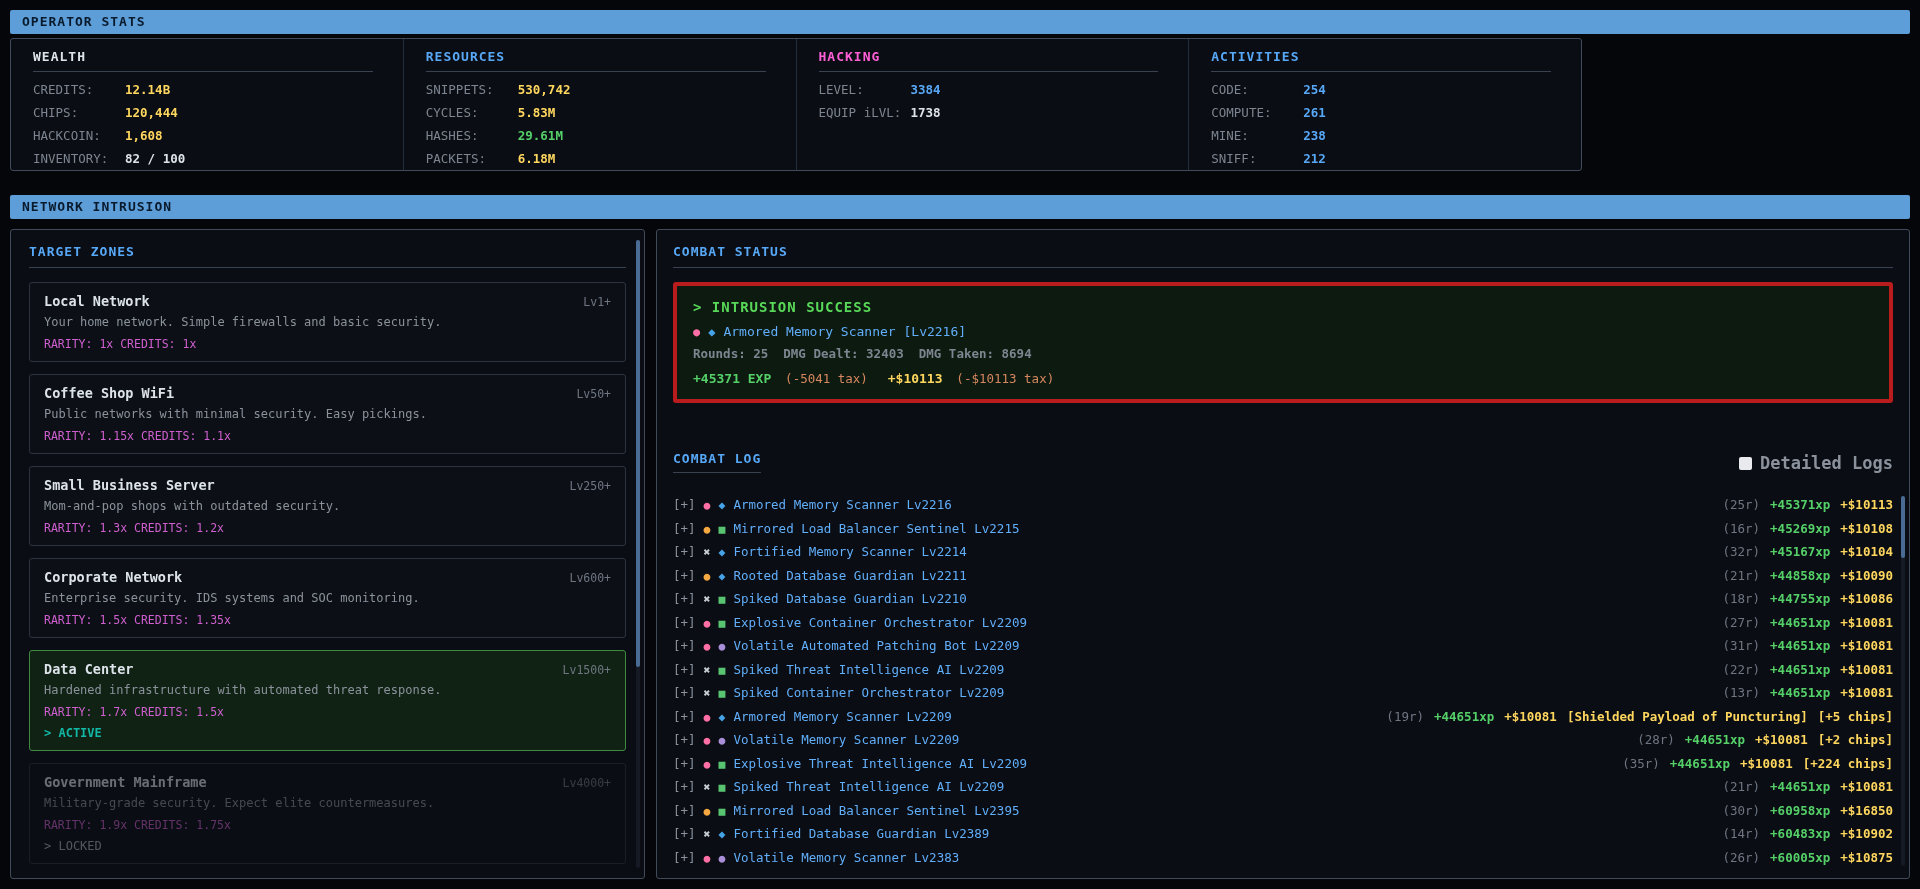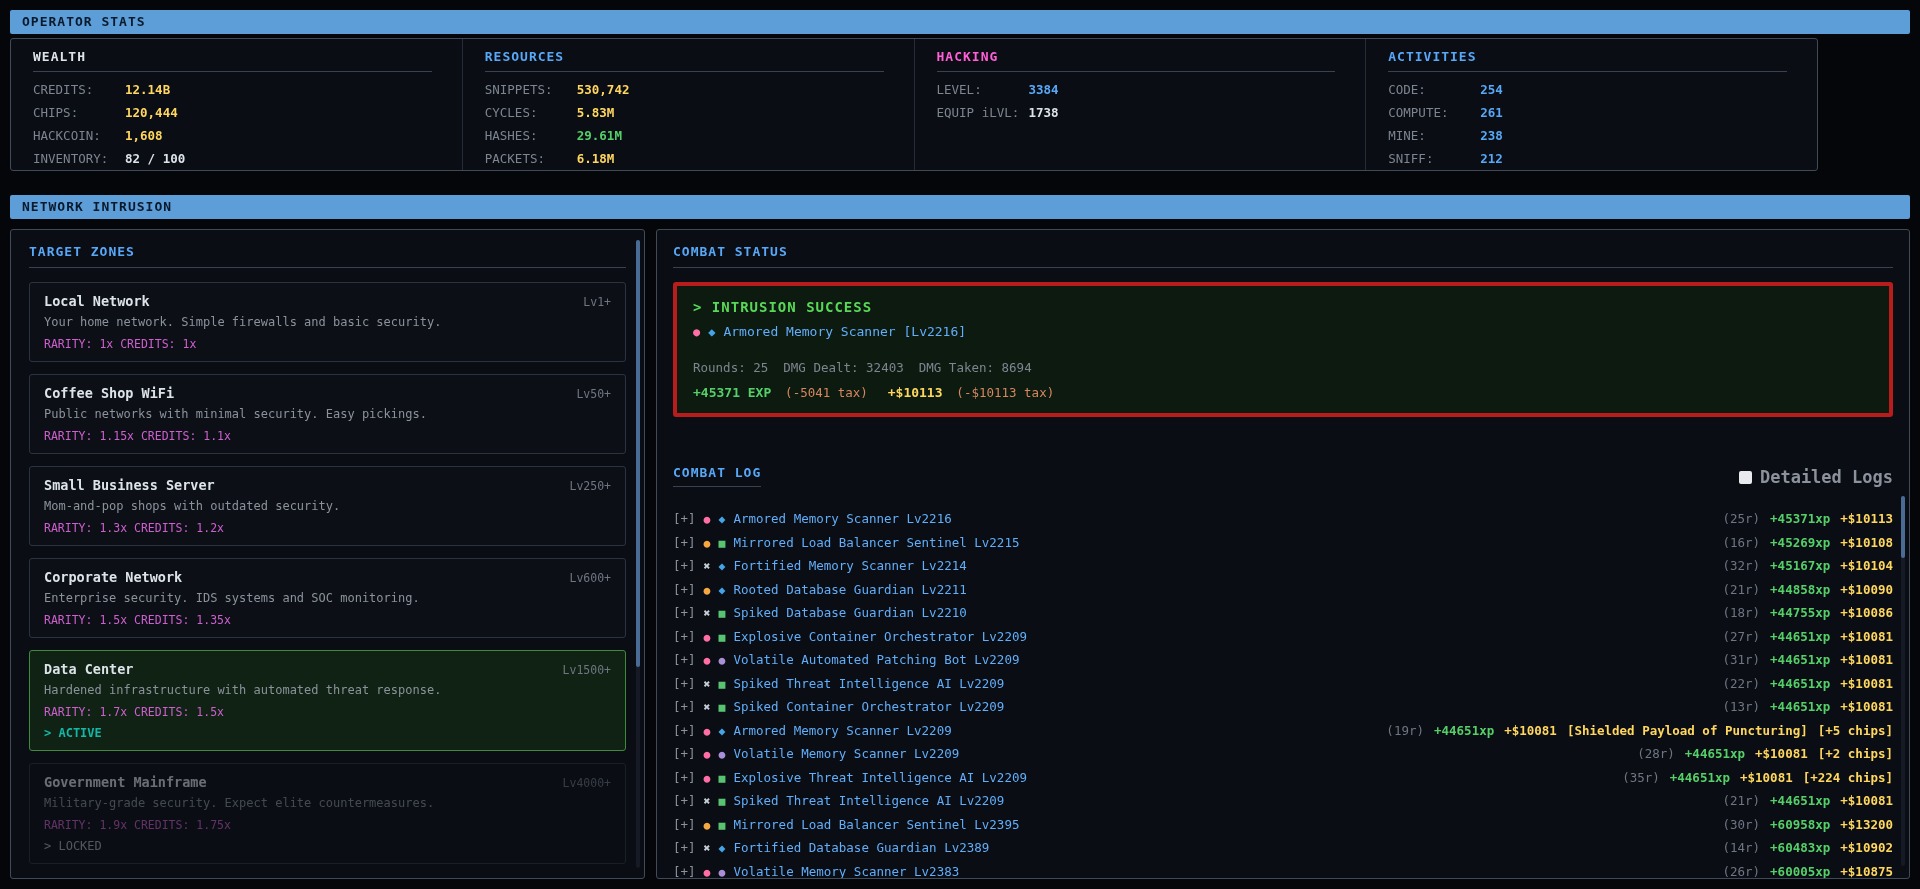--- a/index.html
+++ b/index.html
@@ -6,21 +6,21 @@
   body{width:1920px;height:889px;font-family:"DejaVu Sans Mono",monospace;color:#c8cdd4;}
   *{box-sizing:border-box;}
   .page{position:relative;width:1920px;height:889px;border-radius:28px;}
 
   .section-bar{position:absolute;left:10px;width:1900px;height:24px;background:#5d9ed9;color:#091a2d;
     font-size:13px;font-weight:bold;letter-spacing:1px;line-height:24px;padding-left:12px;border-radius:2px;}
   #bar-stats{top:10px;}
   #bar-net{top:195px;}
 
   .panel{position:absolute;background:#0a0d13;border:1px solid #414a59;border-radius:3px;overflow:hidden;}
-  #stats-panel{left:10px;top:38px;width:1808px;height:133px;}
+  #stats-panel{left:10px;top:38px;width:1572px;height:133px;}
   .stats-groups{display:flex;height:100%;}
   .stat-group{flex:1;padding:10px 30px 0 22px;}
   .stat-group + .stat-group{border-left:1px solid #262d3a;}
   .stat-group-title{font-size:13px;font-weight:bold;letter-spacing:1px;padding-bottom:7px;
     border-bottom:1px solid #3a4252;margin-bottom:6px;color:#dde3ea;}
   .stat-row{display:flex;font-size:12.5px;line-height:23px;}
   .stat-label{width:92px;color:#7d8590;flex:none;}
   .stat-value{font-weight:bold;}
 
   #left-panel{left:10px;top:229px;width:635px;height:650px;padding:14px 18px;}
@@ -36,21 +36,21 @@
   .zone-rarity{font-size:11.5px;color:#cf5fcf;margin-top:8px;}
   .zone-status{font-size:12px;margin-top:7px;font-weight:bold;color:#14b8a6;}
   .zone-card.active{border-color:#3f8a3f;background:#0f2213;}
   .zone-card.locked{opacity:0.45;}
   .zone-card.locked .zone-status{color:#aab0b8;font-weight:normal;}
 
   .success-box{border:4px solid #b91c1c;background:#0d1a10;border-radius:3px;padding:13px 16px;}
   .success-title{color:#58d858;font-size:14px;font-weight:bold;letter-spacing:1px;}
   .success-enemy{margin-top:9px;font-size:13px;color:#61aefa;}
   #success-icons .log-icon{margin-right:8px;font-size:12px;}
-  .success-stats{margin-top:21px;font-size:12.5px;color:#7d8590;white-space:pre;}
+  .success-stats{margin-top:7px;font-size:12.5px;color:#7d8590;white-space:pre;font-weight:bold;}
   .success-rewards{margin-top:10px;font-size:13px;}
   .rw-exp{color:#55d069;font-weight:bold;margin-right:6px;}
   .rw-tax{color:#d7875f;font-size:12.5px;margin-right:12px;}
   .rw-money{color:#ffd75f;font-weight:bold;margin-right:6px;}
 
   .log-header-row{display:flex;justify-content:space-between;align-items:flex-end;margin-top:48px;}
   .log-heading{color:#58a8f8;font-size:13px;font-weight:bold;letter-spacing:1px;padding-bottom:6px;
     border-bottom:1px solid #3a4252;}
   .detailed-row{display:flex;align-items:center;gap:8px;color:#8b929c;font-size:17px;cursor:pointer;font-weight:bold;}
   .checkbox{width:13px;height:13px;background:#e8eaed;border-radius:2px;display:inline-block;}
@@ -287,21 +287,21 @@
         <div class="log-row">
           <span class="log-left"><span class="log-prefix">[+]</span><span class="log-icon" style="color: rgb(255, 111, 165);">●</span><span class="log-icon" style="color: rgb(88, 196, 114);">■</span><span class="log-name">Explosive Threat Intelligence AI Lv2209</span></span>
           <span class="log-right"><span class="log-rounds">(35r)</span><span class="log-xp">+44651xp</span><span class="log-money">+$10081</span><span class="log-loot">[+224 chips]</span></span>
         </div>
         <div class="log-row">
           <span class="log-left"><span class="log-prefix">[+]</span><span class="log-icon" style="color: rgb(200, 206, 214);">✖</span><span class="log-icon" style="color: rgb(88, 196, 114);">■</span><span class="log-name">Spiked Threat Intelligence AI Lv2209</span></span>
           <span class="log-right"><span class="log-rounds">(21r)</span><span class="log-xp">+44651xp</span><span class="log-money">+$10081</span></span>
         </div>
         <div class="log-row">
           <span class="log-left"><span class="log-prefix">[+]</span><span class="log-icon" style="color: rgb(245, 167, 66);">●</span><span class="log-icon" style="color: rgb(88, 196, 114);">■</span><span class="log-name">Mirrored Load Balancer Sentinel Lv2395</span></span>
-          <span class="log-right"><span class="log-rounds">(30r)</span><span class="log-xp">+60958xp</span><span class="log-money">+$13200</span></span>
+          <span class="log-right"><span class="log-rounds">(30r)</span><span class="log-xp">+60958xp</span><span class="log-money">+$16850</span></span>
         </div>
         <div class="log-row">
           <span class="log-left"><span class="log-prefix">[+]</span><span class="log-icon" style="color: rgb(200, 206, 214);">✖</span><span class="log-icon" style="color: rgb(69, 163, 232);">◆</span><span class="log-name">Fortified Database Guardian Lv2389</span></span>
           <span class="log-right"><span class="log-rounds">(14r)</span><span class="log-xp">+60483xp</span><span class="log-money">+$10902</span></span>
         </div>
         <div class="log-row">
           <span class="log-left"><span class="log-prefix">[+]</span><span class="log-icon" style="color: rgb(255, 111, 165);">●</span><span class="log-icon" style="color: rgb(169, 143, 216);">●</span><span class="log-name">Volatile Memory Scanner Lv2383</span></span>
           <span class="log-right"><span class="log-rounds">(26r)</span><span class="log-xp">+60005xp</span><span class="log-money">+$10875</span></span>
         </div>
       </div>

